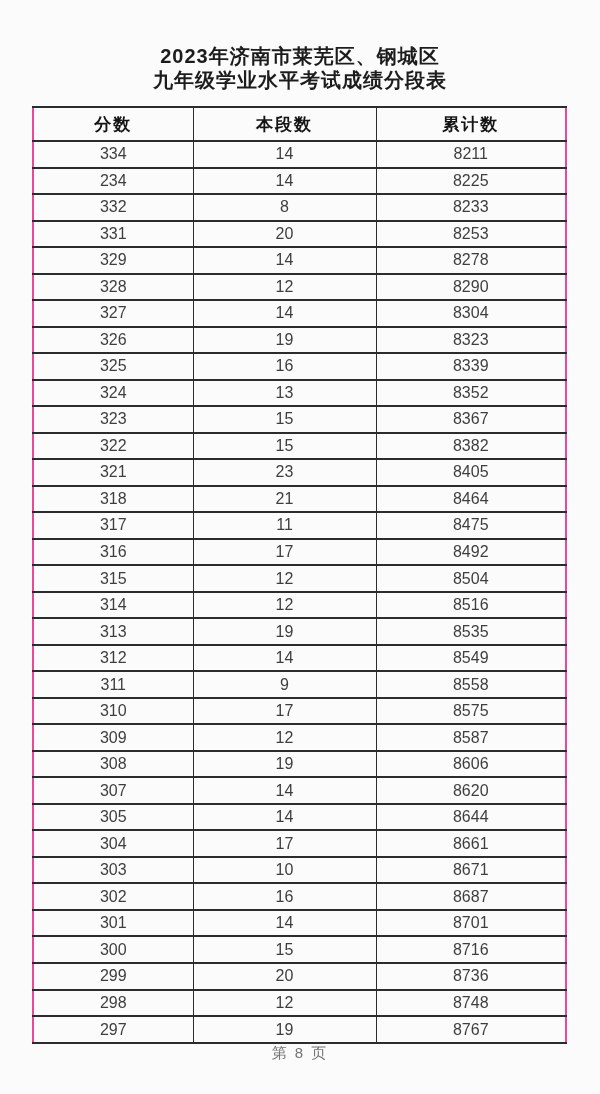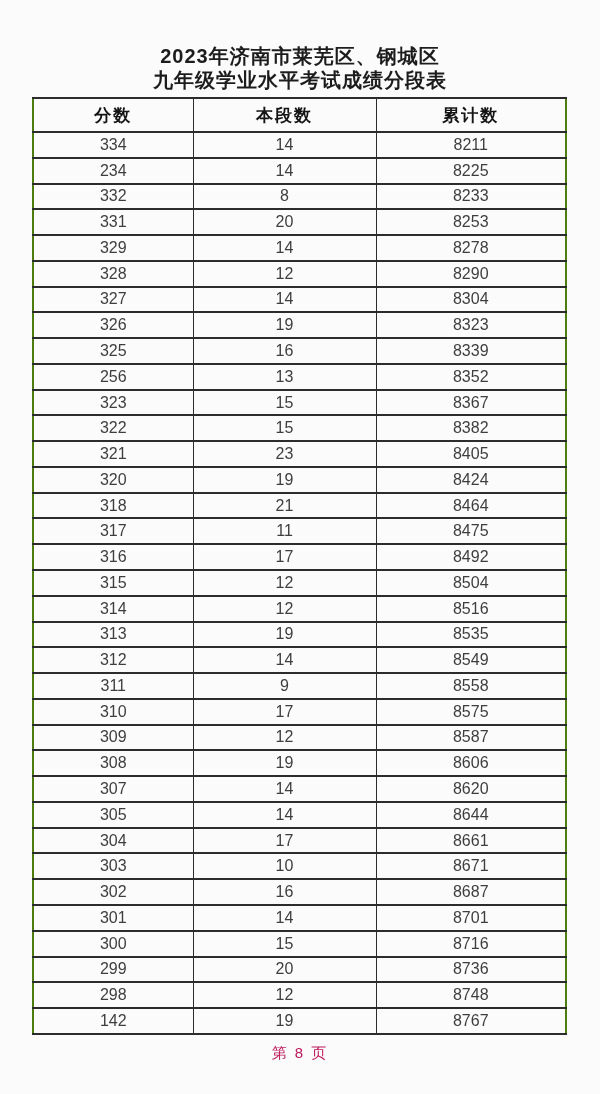--- a/index.html
+++ b/index.html
@@ -22,26 +22,26 @@
   }
   .title-line {
     font-size: 20px;
     font-weight: bold;
     line-height: 24px;
     letter-spacing: 1px;
   }
   table.score-table {
     position: absolute;
     left: 32px;
-    top: 97px;
+    top: 106px;
     width: 533px;
     height: 938px;
     border-collapse: collapse;
     table-layout: fixed;
-    border: 2px solid #4d7c0f;
+    border: 2px solid #ec4899;
   }
   .score-table col.c1 { width: 160px; }
   .score-table col.c2 { width: 183px; }
   .score-table col.c3 { width: 190px; }
   .score-table th {
     height: 32px;
     font-size: 17px;
     font-weight: bold;
     color: #141414;
     text-align: center;
@@ -63,21 +63,21 @@
     padding: 0;
     line-height: 1;
   }
   .footer {
     position: absolute;
     top: 1044px;
     left: 0;
     width: 100%;
     text-align: center;
     font-size: 15px;
-    color: #be185d;
+    color: #737373;
     letter-spacing: 2px;
   }
 </style>
 </head>
 <body>
 
 <div class="page">
 
   <div class="title-block">
     <div class="title-line">2023年济南市莱芜区、钢城区</div>
@@ -137,45 +137,40 @@
           <td>326</td>
           <td>19</td>
           <td>8323</td>
         </tr>
         <tr>
           <td>325</td>
           <td>16</td>
           <td>8339</td>
         </tr>
         <tr>
-          <td>256</td>
+          <td>324</td>
           <td>13</td>
           <td>8352</td>
         </tr>
         <tr>
           <td>323</td>
           <td>15</td>
           <td>8367</td>
         </tr>
         <tr>
           <td>322</td>
           <td>15</td>
           <td>8382</td>
         </tr>
         <tr>
           <td>321</td>
           <td>23</td>
           <td>8405</td>
         </tr>
         <tr>
-          <td>320</td>
-          <td>19</td>
-          <td>8424</td>
-        </tr>
-        <tr>
           <td>318</td>
           <td>21</td>
           <td>8464</td>
         </tr>
         <tr>
           <td>317</td>
           <td>11</td>
           <td>8475</td>
         </tr>
         <tr>
@@ -262,21 +257,21 @@
           <td>299</td>
           <td>20</td>
           <td>8736</td>
         </tr>
         <tr>
           <td>298</td>
           <td>12</td>
           <td>8748</td>
         </tr>
         <tr>
-          <td>142</td>
+          <td>297</td>
           <td>19</td>
           <td>8767</td>
         </tr>
       </tbody>
   </table>
 
   <div class="footer">第 8 页</div>
 
 </div>
 

